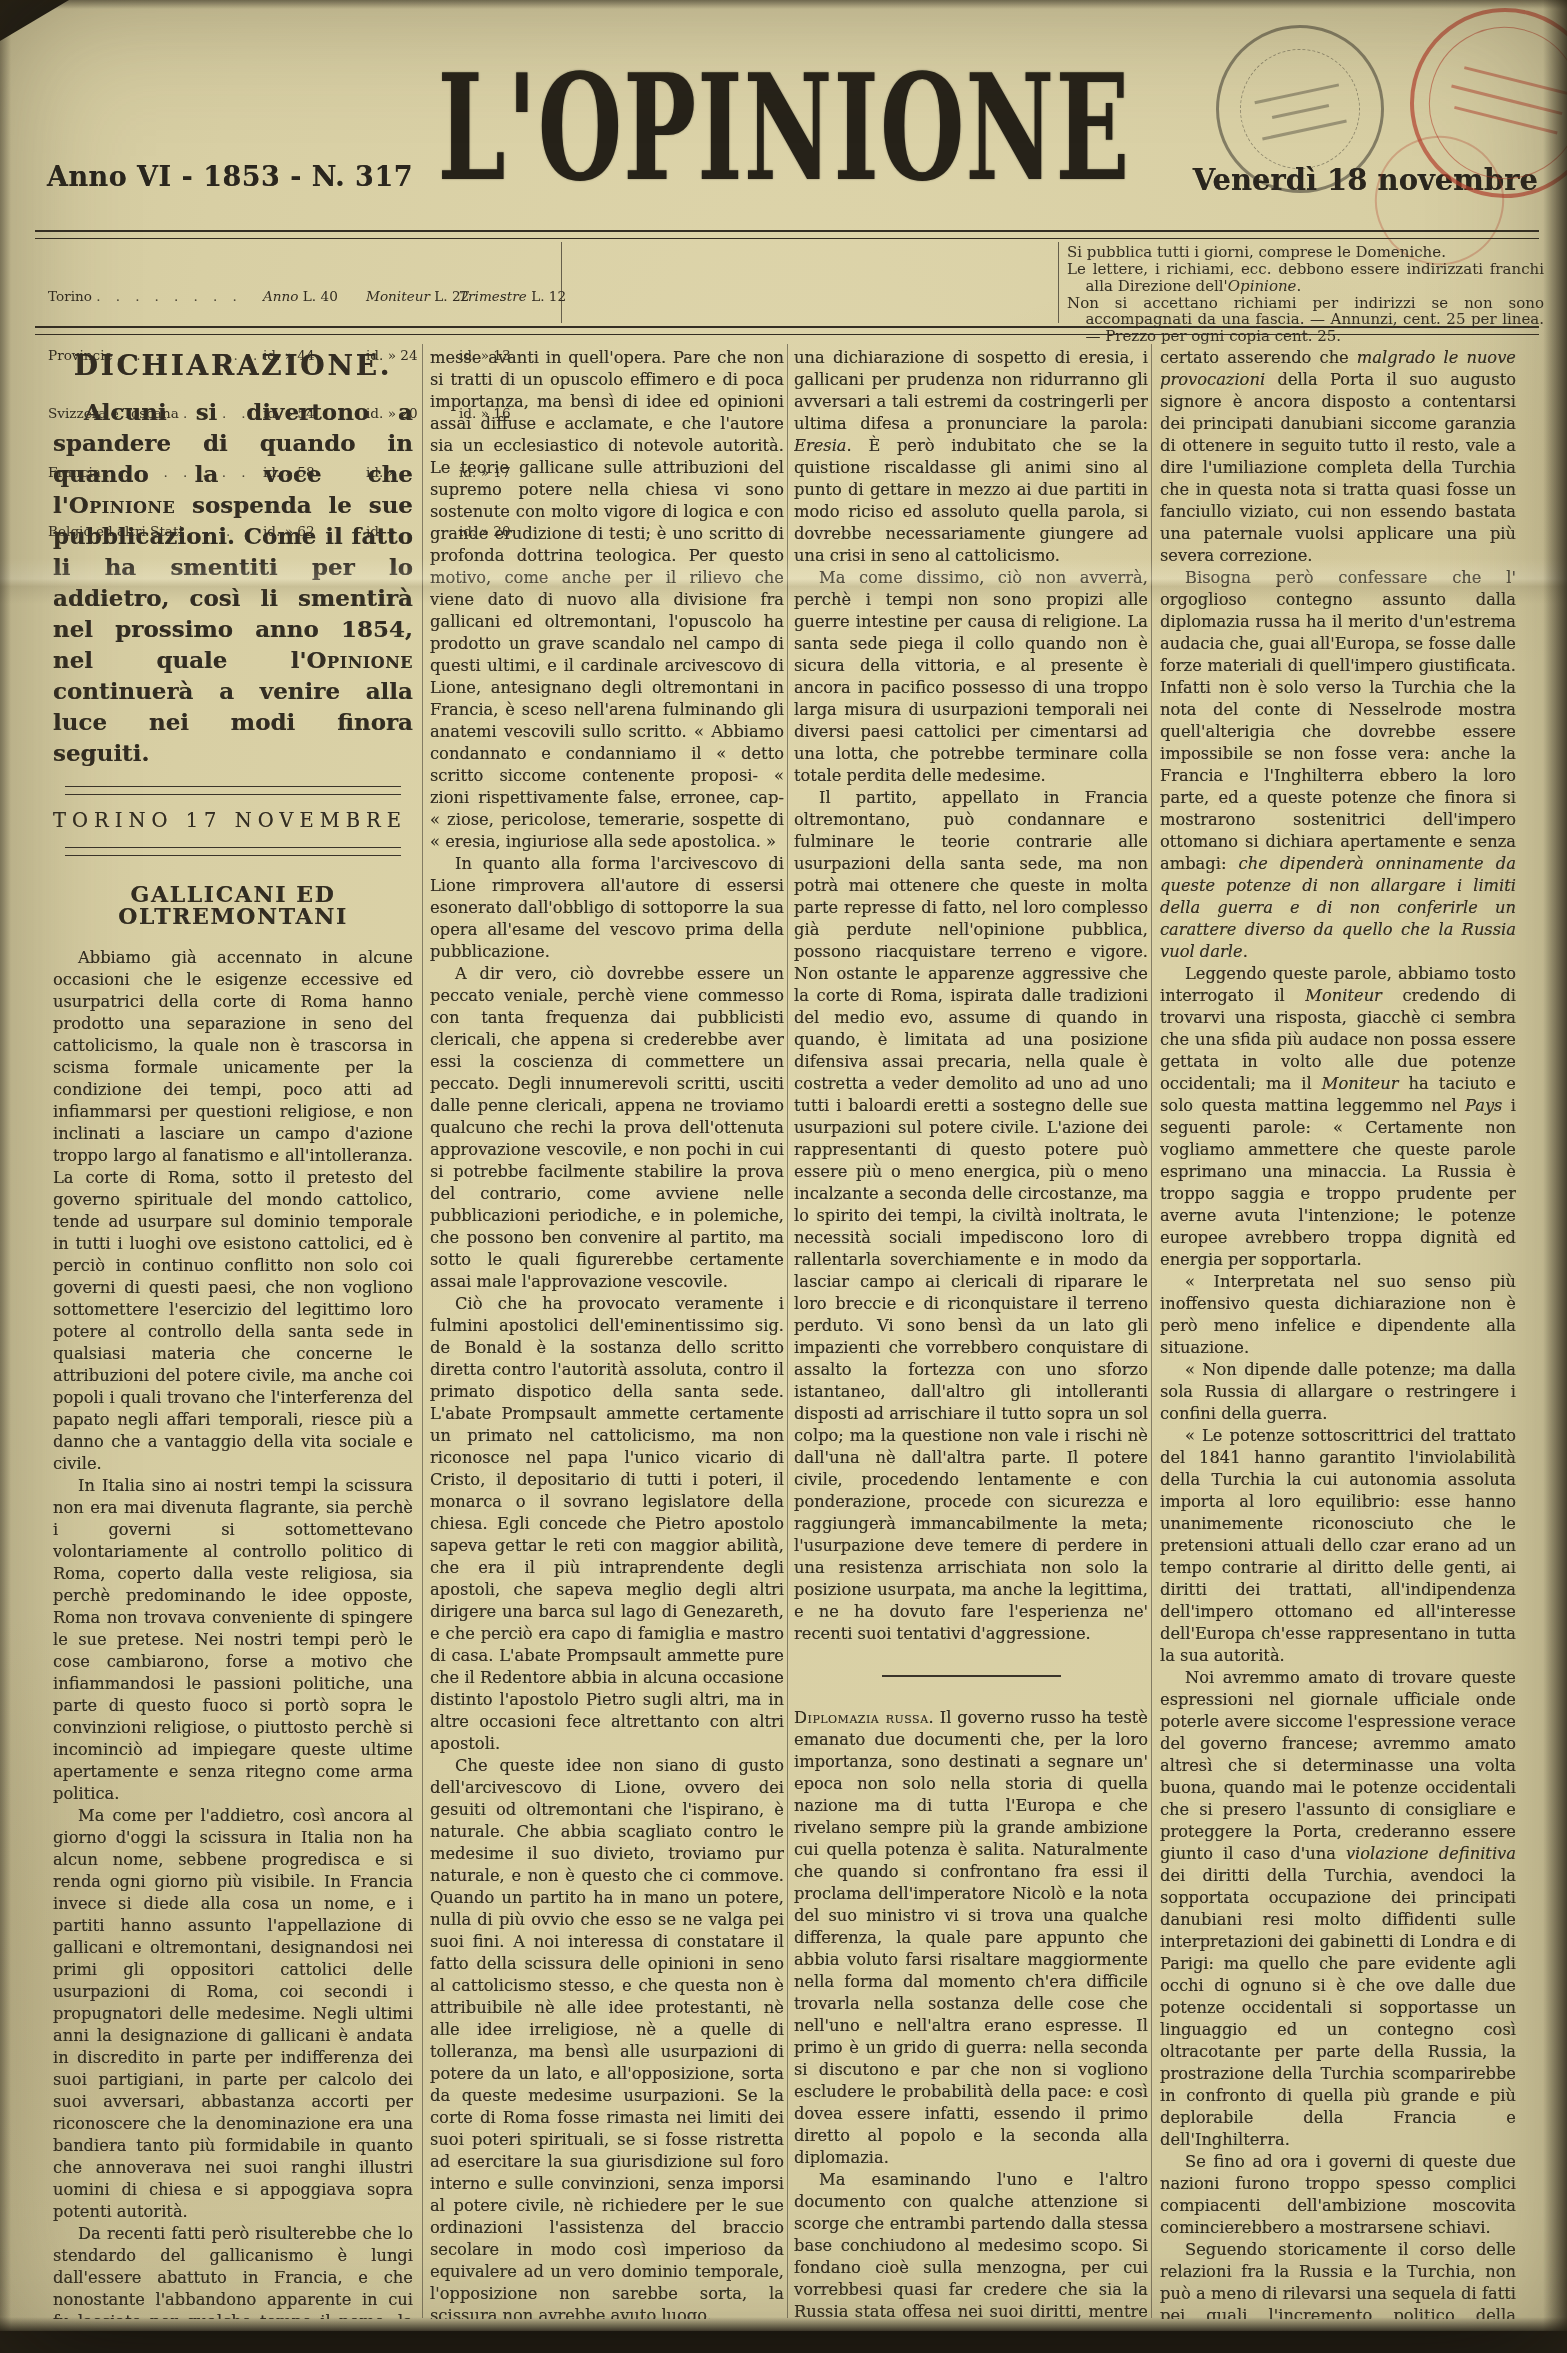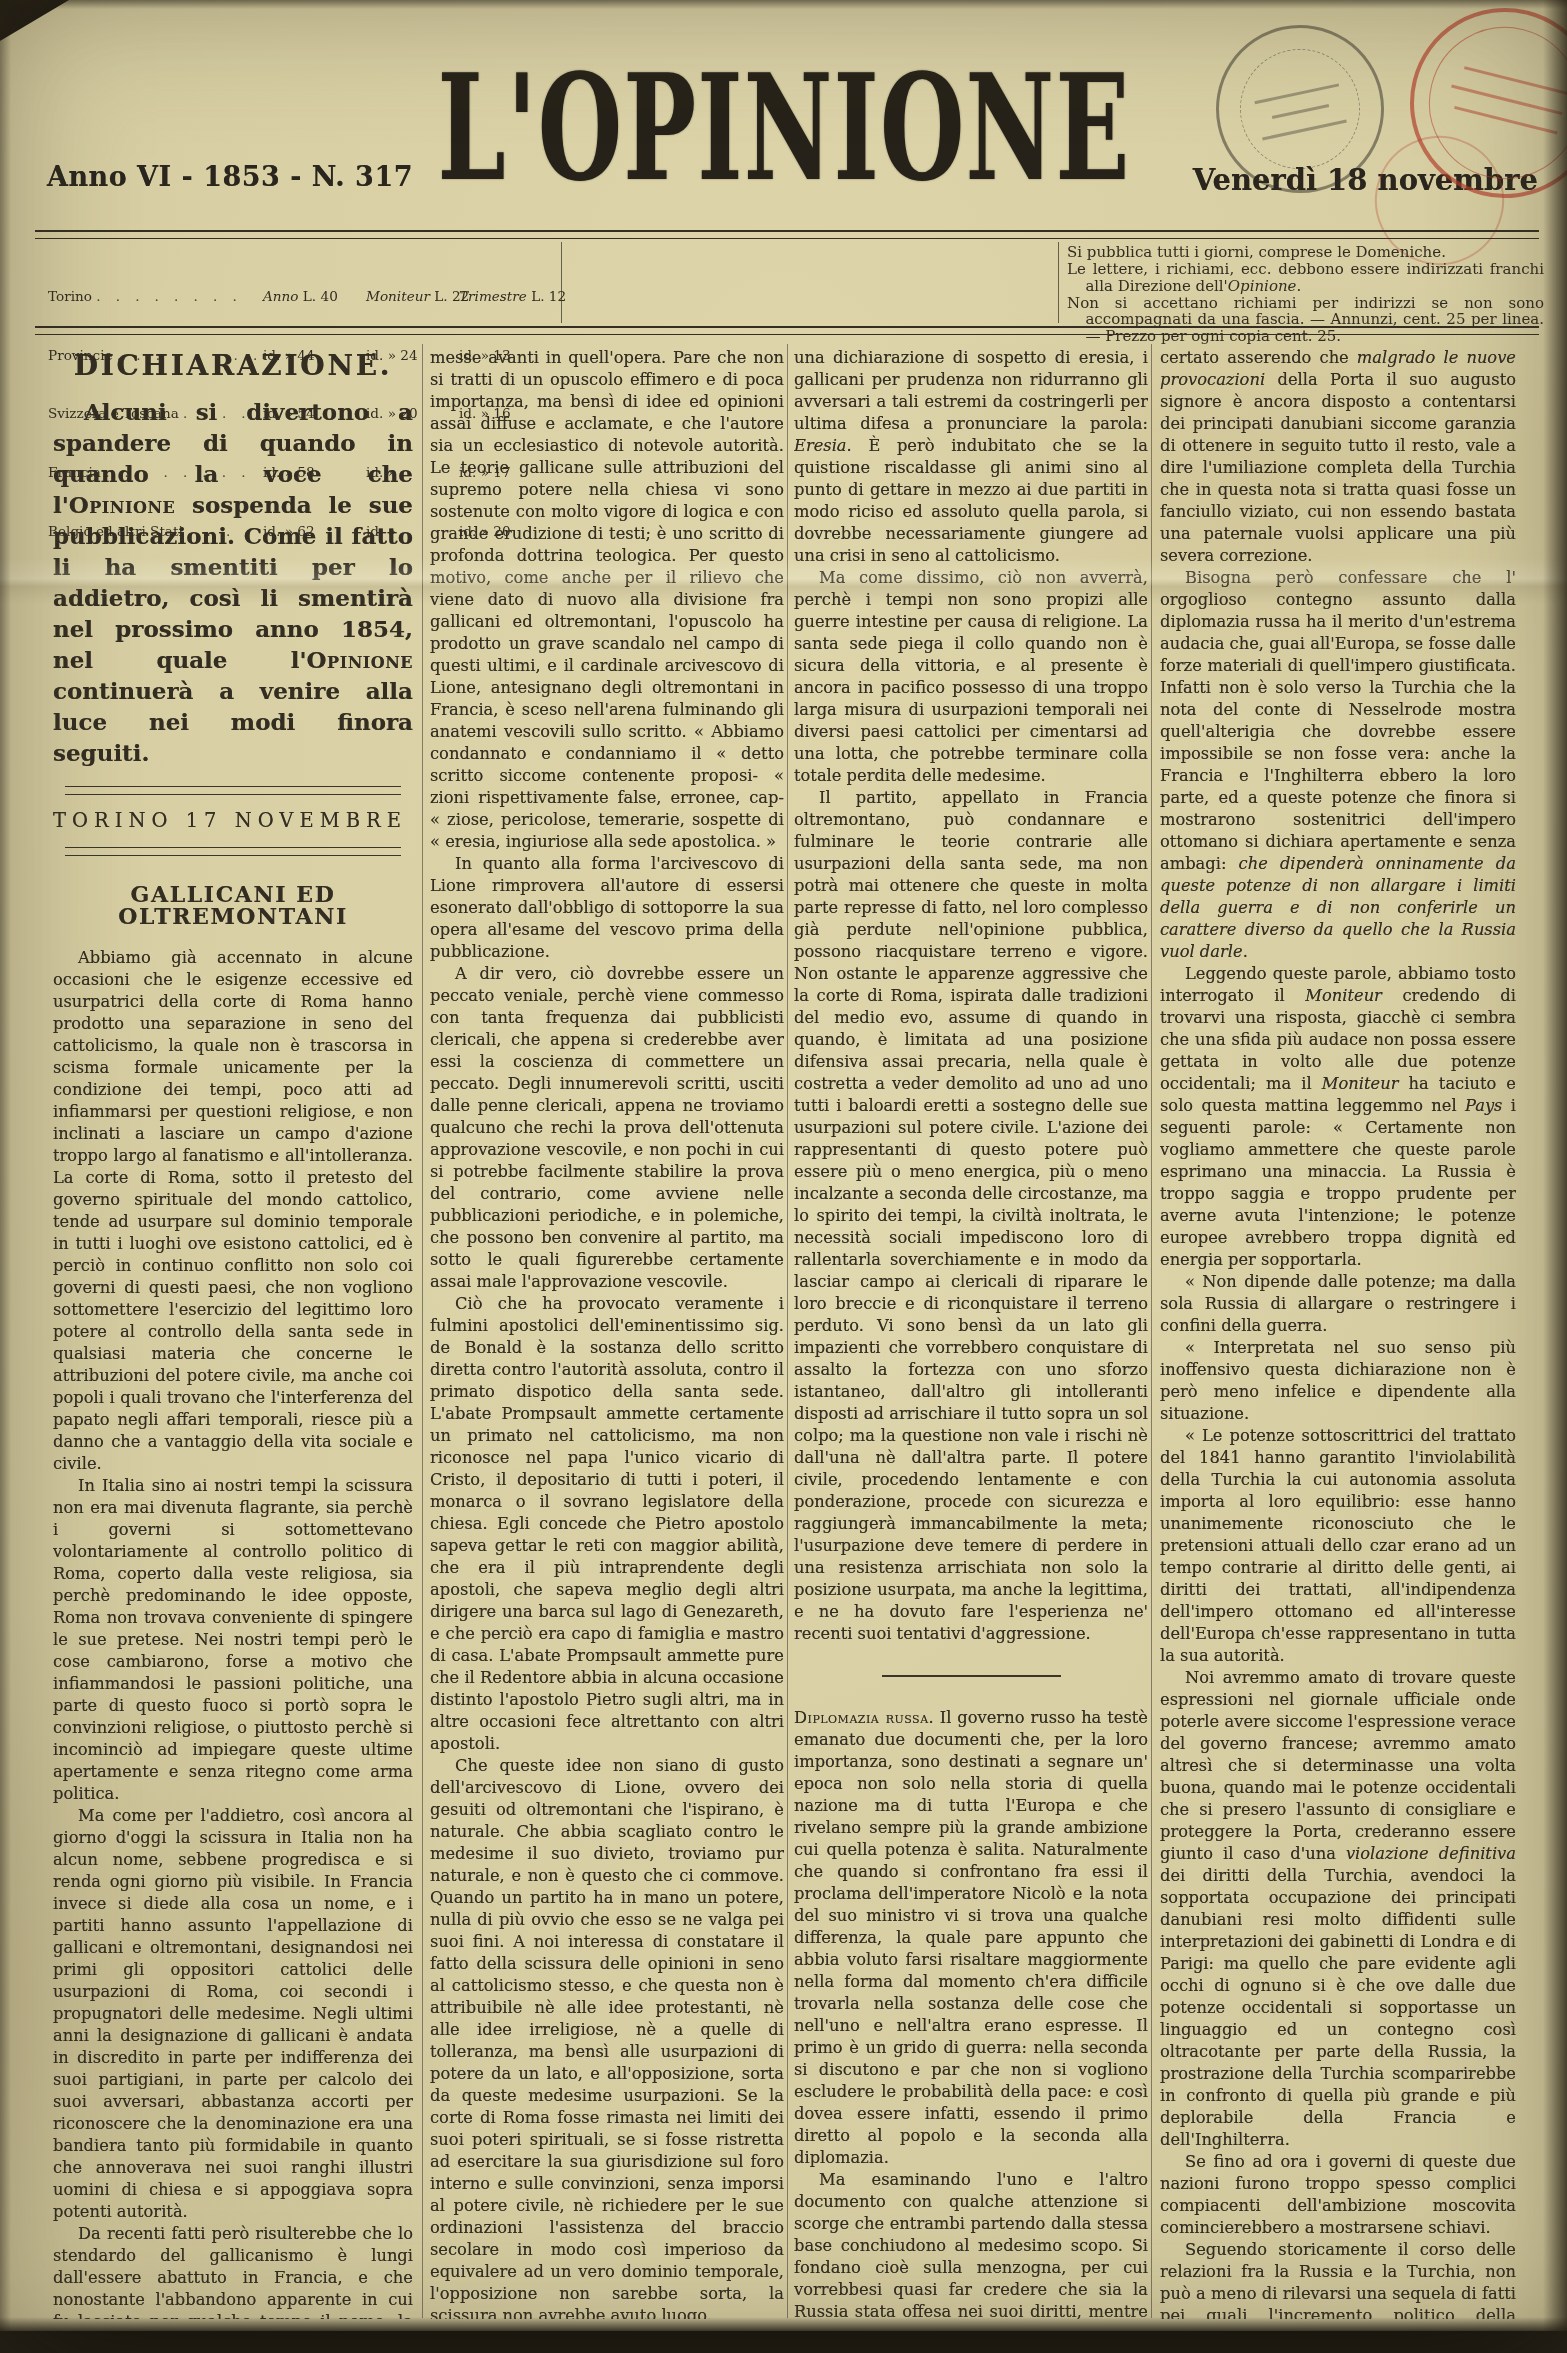--- a/index.html
+++ b/index.html
@@ -179,22 +179,22 @@
       <div class="blk p">Ma come dissimo, ciò non avverrà, perchè i tempi non sono propizi alle guerre intestine per causa di religione. La santa sede piega il collo quando non è sicura della vittoria, e al presente è ancora in pacifico possesso di una troppo larga misura di usurpazioni temporali nei diversi paesi cattolici per cimentarsi ad una lotta, che potrebbe terminare colla totale perdita delle medesime.</div>
       <div class="blk p">Il partito, appellato in Francia oltremontano, può condannare e fulminare le teorie contrarie alle usurpazioni della santa sede, ma non potrà mai ottenere che queste in molta parte represse di fatto, nel loro complesso già perdute nell'opinione pubblica, possono riacquistare terreno e vigore. Non ostante le apparenze aggressive che la corte di Roma, ispirata dalle tradizioni del medio evo, assume di quando in quando, è limitata ad una posizione difensiva assai precaria, nella quale è costretta a veder demolito ad uno ad uno tutti i baloardi eretti a sostegno delle sue usurpazioni sul potere civile. L'azione dei rappresentanti di questo potere può essere più o meno energica, più o meno incalzante a seconda delle circostanze, ma lo spirito dei tempi, la civiltà inoltrata, le necessità sociali impediscono loro di rallentarla soverchiamente e in modo da lasciar campo ai clericali di riparare le loro breccie e di riconquistare il terreno perduto. Vi sono bensì da un lato gli impazienti che vorrebbero conquistare di assalto la fortezza con uno sforzo istantaneo, dall'altro gli intolleranti disposti ad arrischiare il tutto sopra un sol colpo; ma la questione non vale i rischi nè dall'una nè dall'altra parte. Il potere civile, procedendo lentamente e con ponderazione, procede con sicurezza e raggiungerà immancabilmente la meta; l'usurpazione deve temere di perdere in una resistenza arrischiata non solo la posizione usurpata, ma anche la legittima, e ne ha dovuto fare l'esperienza ne' recenti suoi tentativi d'aggressione.</div>
       <div class="blk srule"></div>
       <div class="blk pcont"><span class="sc">Diplomazia russa</span>. Il governo russo ha testè emanato due documenti che, per la loro importanza, sono destinati a segnare un' epoca non solo nella storia di quella nazione ma di tutta l'Europa e che rivelano sempre più la grande ambizione cui quella potenza è salita. Naturalmente che quando si confrontano fra essi il proclama dell'imperatore Nicolò e la nota del suo ministro vi si trova una qualche differenza, la quale pare appunto che abbia voluto farsi risaltare maggiormente nella forma dal momento ch'era difficile trovarla nella sostanza delle cose che nell'uno e nell'altra erano espresse. Il primo è un grido di guerra: nella seconda si discutono e par che non si vogliono escludere le probabilità della pace: e così dovea essere infatti, essendo il primo diretto al popolo e la seconda alla diplomazia.</div>
       <div class="blk p">Ma esaminando l'uno e l'altro documento con qualche attenzione si scorge che entrambi partendo dalla stessa base conchiudono al medesimo scopo. Si fondano cioè sulla menzogna, per cui vorrebbesi quasi far credere che sia la Russia stata offesa nei suoi diritti, mentre tutti sanno quanto la medesima sia stata provocatrice ed aggressiva, e mirano a voler istabilire quasi una supremazia dello czar sulle potenze europee a dispetto della giustizia e dei trattati, a minacciare un soqquadro generale nel caso mai che si pensasse ad opporre un qualche ostacolo a questa esorbitante pretensione.</div>
     </section>
   <section class="col c3 ink">
       <div class="blk pcont">certato asserendo che <i>malgrado le nuove provocazioni</i> della Porta il suo augusto signore è ancora disposto a contentarsi dei principati danubiani siccome garanzia di ottenere in seguito tutto il resto, vale a dire l'umiliazione completa della Turchia che in questa nota si tratta quasi fosse un fanciullo viziato, cui non essendo bastata una paternale vuolsi applicare una più severa correzione.</div>
       <div class="blk p">Bisogna però confessare che l' orgoglioso contegno assunto dalla diplomazia russa ha il merito d'un'estrema audacia che, guai all'Europa, se fosse dalle forze materiali di quell'impero giustificata. Infatti non è solo verso la Turchia che la nota del conte di Nesselrode mostra quell'alterigia che dovrebbe essere impossibile se non fosse vera: anche la Francia e l'Inghilterra ebbero la loro parte, ed a queste potenze che finora si mostrarono sostenitrici dell'impero ottomano si dichiara apertamente e senza ambagi: <i>che dipenderà onninamente da queste potenze di non allargare i limiti della guerra e di non conferirle un carattere diverso da quello che la Russia vuol darle</i>.</div>
       <div class="blk p">Leggendo queste parole, abbiamo tosto interrogato il <i>Moniteur</i> credendo di trovarvi una risposta, giacchè ci sembra che una sfida più audace non possa essere gettata in volto alle due potenze occidentali; ma il <i>Moniteur</i> ha taciuto e solo questa mattina leggemmo nel <i>Pays</i> i seguenti parole: « Certamente non vogliamo ammettere che queste parole esprimano una minaccia. La Russia è troppo saggia e troppo prudente per averne avuta l'intenzione; le potenze europee avrebbero troppa dignità ed energia per sopportarla.</div>
+      <div class="blk p">« Interpretata nel suo senso più inoffensivo questa dichiarazione non è però meno infelice e dipendente alla situazione.</div>
       <div class="blk p">« Non dipende dalle potenze; ma dalla sola Russia di allargare o restringere i confini della guerra.</div>
-      <div class="blk p">« Interpretata nel suo senso più inoffensivo questa dichiarazione non è però meno infelice e dipendente alla situazione.</div>
       <div class="blk p">« Le potenze sottoscrittrici del trattato del 1841 hanno garantito l'inviolabilità della Turchia la cui autonomia assoluta importa al loro equilibrio: esse hanno unanimemente riconosciuto che le pretensioni attuali dello czar erano ad un tempo contrarie al diritto delle genti, ai diritti dei trattati, all'indipendenza dell'impero ottomano ed all'interesse dell'Europa ch'esse rappresentano in tutta la sua autorità.</div>
       <div class="blk p">Noi avremmo amato di trovare queste espressioni nel giornale ufficiale onde poterle avere siccome l'espressione verace del governo francese; avremmo amato altresì che si determinasse una volta buona, quando mai le potenze occidentali che si presero l'assunto di consigliare e proteggere la Porta, crederanno essere giunto il caso d'una <i>violazione definitiva</i> dei diritti della Turchia, avendoci la sopportata occupazione dei principati danubiani resi molto diffidenti sulle interpretazioni dei gabinetti di Londra e di Parigi: ma quello che pare evidente agli occhi di ognuno si è che ove dalle due potenze occidentali si sopportasse un linguaggio ed un contegno così oltracotante per parte della Russia, la prostrazione della Turchia scomparirebbe in confronto di quella più grande e più deplorabile della Francia e dell'Inghilterra.</div>
       <div class="blk p">Se fino ad ora i governi di queste due nazioni furono troppo spesso complici compiacenti dell'ambizione moscovita comincierebbero a mostrarsene schiavi.</div>
       <div class="blk p">Seguendo storicamente il corso delle relazioni fra la Russia e la Turchia, non può a meno di rilevarsi una sequela di fatti pei quali l'incremento politico della Russia, contro cui attualmente si allarma l'Europa, par quasi la conseguenza di un accordo fra le potenze occidentali fatalmente sospinte a congiurare a loro danno. Senza rovistare molto addietro nella storia per ricercare la cagione per cui questa potenza, che nel secolo 17° si conosceva appena, la qual cagione troverebbesi appunto nell' imprudenza delle nazioni più colte che la trassero in iscena, noi ricorderemo soltanto la guerra del 1828 nella quale l' apatia della Francia</div>
     </section>
 
   <div class="vr v1"></div>
   <div class="vr v2"></div>
   <div class="vr v3"></div>
 

